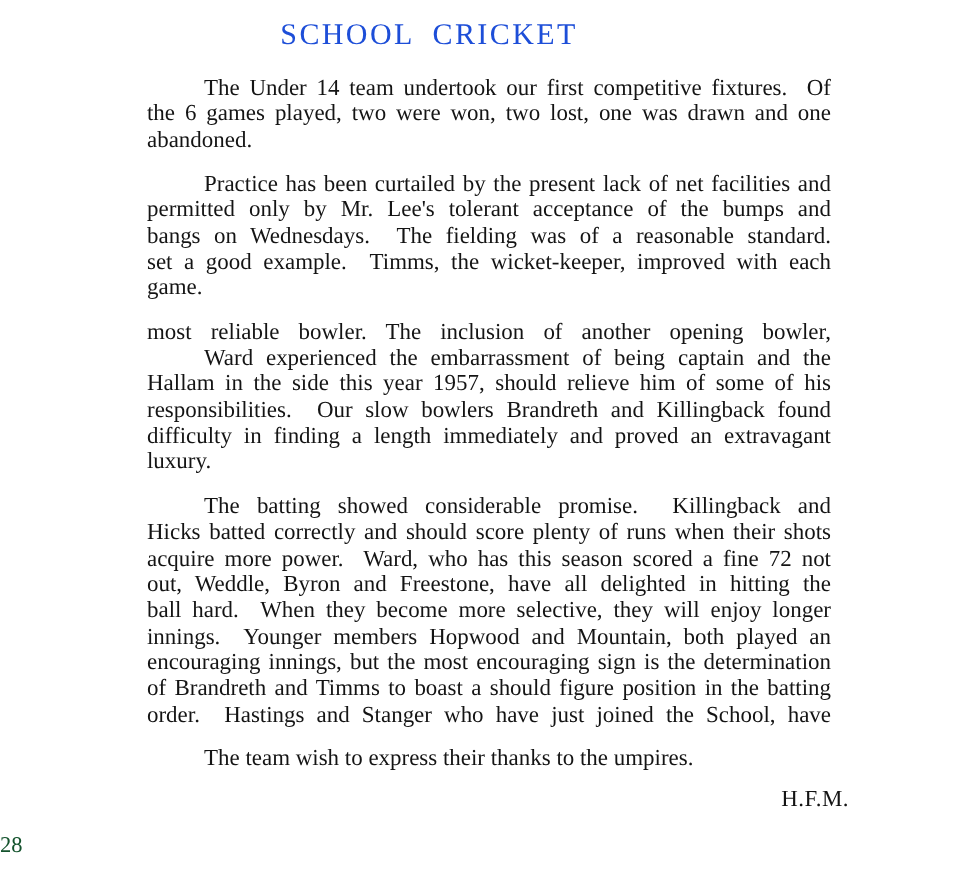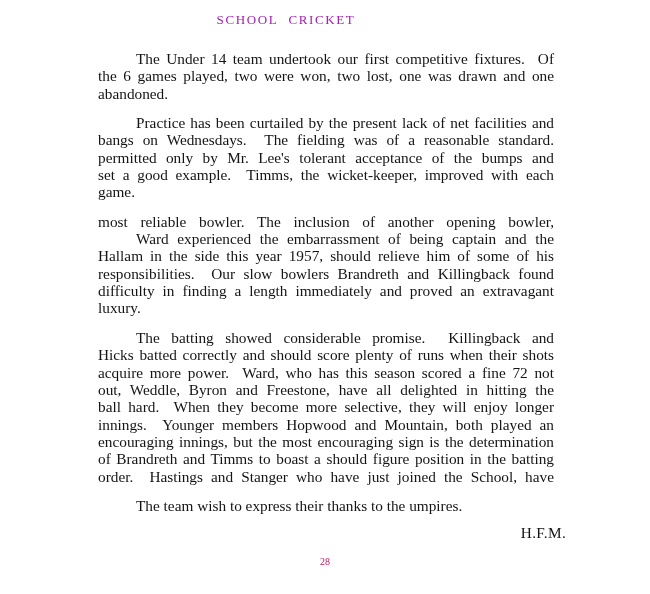--- a/index.html
+++ b/index.html
@@ -17,24 +17,24 @@
     font-family: "Liberation Serif", "DejaVu Serif", serif;
     color: #111111;
     -webkit-font-smoothing: antialiased;
   }
   .page-title {
     position: absolute;
     top: 12px;
     left: 0;
     width: 572px;
     text-align: center;
-    font-size: 13px;
+    font-size: 20px;
     letter-spacing: 1.6px;
     word-spacing: 6px;
-    color: #a21caf;
+    color: #1d4ed8;
   }
   .body-text {
     position: absolute;
     top: 38px;
     left: 86px;
     width: 480px;
   }
   p.para {
     margin: 12px;
     font-size: 15.3px;
@@ -65,42 +65,41 @@
     text-align: right;
     font-size: 15.3px;
     letter-spacing: 0.3px;
     color: #141414;
   }
   .page-number {
     position: absolute;
     top: 556px;
     left: 0;
     width: 650px;
-    text-align: center;
-    font-size: 10px;
-    color: #be185d;
+    font-size: 15px;
+    color: #14532d;
   }
 </style>
 </head>
 <body>
 
 <div class="page">
 
   <div class="page-title">SCHOOL  CRICKET</div>
 
   <div class="body-text">
     <p class="para">
         <span class="ln indent">The Under 14 team undertook our first competitive fixtures.  Of</span>
         <span class="ln">the 6 games played, two were won, two lost, one was drawn and one</span>
         <span class="ln last">abandoned.</span>
       </p>
     <p class="para">
         <span class="ln indent">Practice has been curtailed by the present lack of net facilities and</span>
+        <span class="ln">permitted only by Mr. Lee's tolerant acceptance of the bumps and</span>
         <span class="ln">bangs on Wednesdays.  The fielding was of a reasonable standard.</span>
-        <span class="ln">permitted only by Mr. Lee's tolerant acceptance of the bumps and</span>
         <span class="ln">set a good example.  Timms, the wicket-keeper, improved with each</span>
         <span class="ln last">game.</span>
       </p>
     <p class="para">
         <span class="ln">most reliable bowler. The inclusion of another opening bowler,</span>
         <span class="ln indent">Ward experienced the embarrassment of being captain and the</span>
         <span class="ln">Hallam in the side this year 1957, should relieve him of some of his</span>
         <span class="ln">responsibilities.  Our slow bowlers Brandreth and Killingback found</span>
         <span class="ln">difficulty in finding a length immediately and proved an extravagant</span>
         <span class="ln last">luxury.</span>

